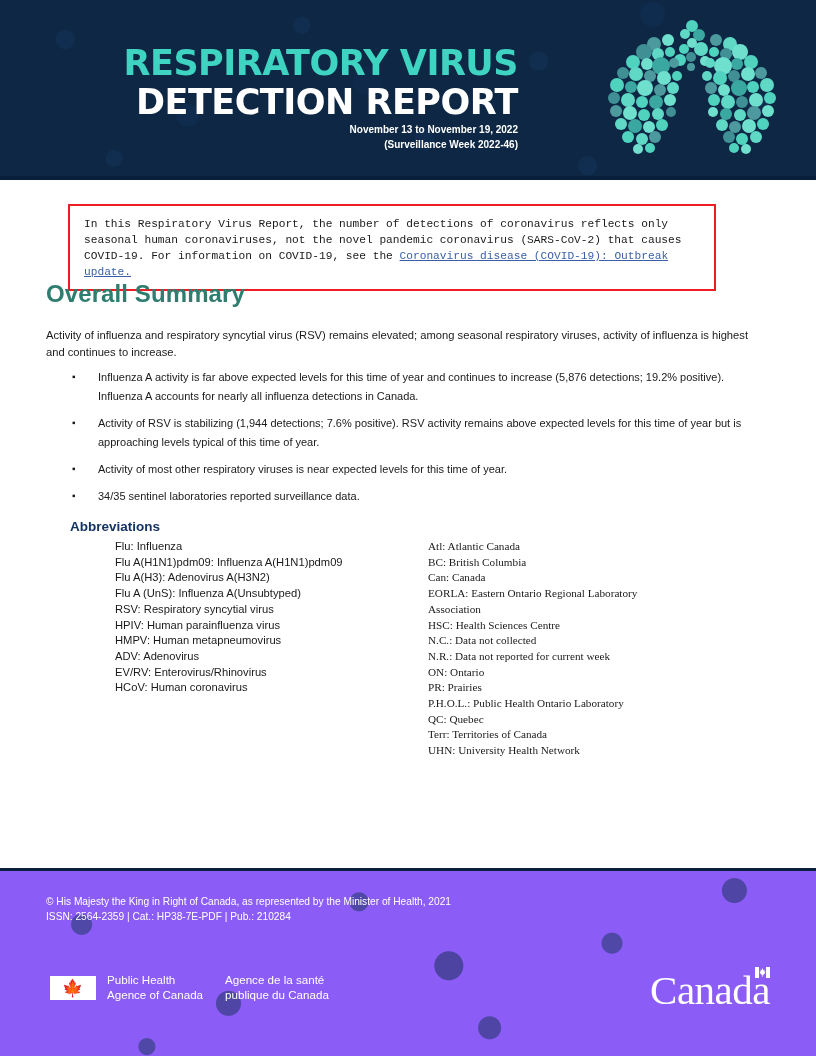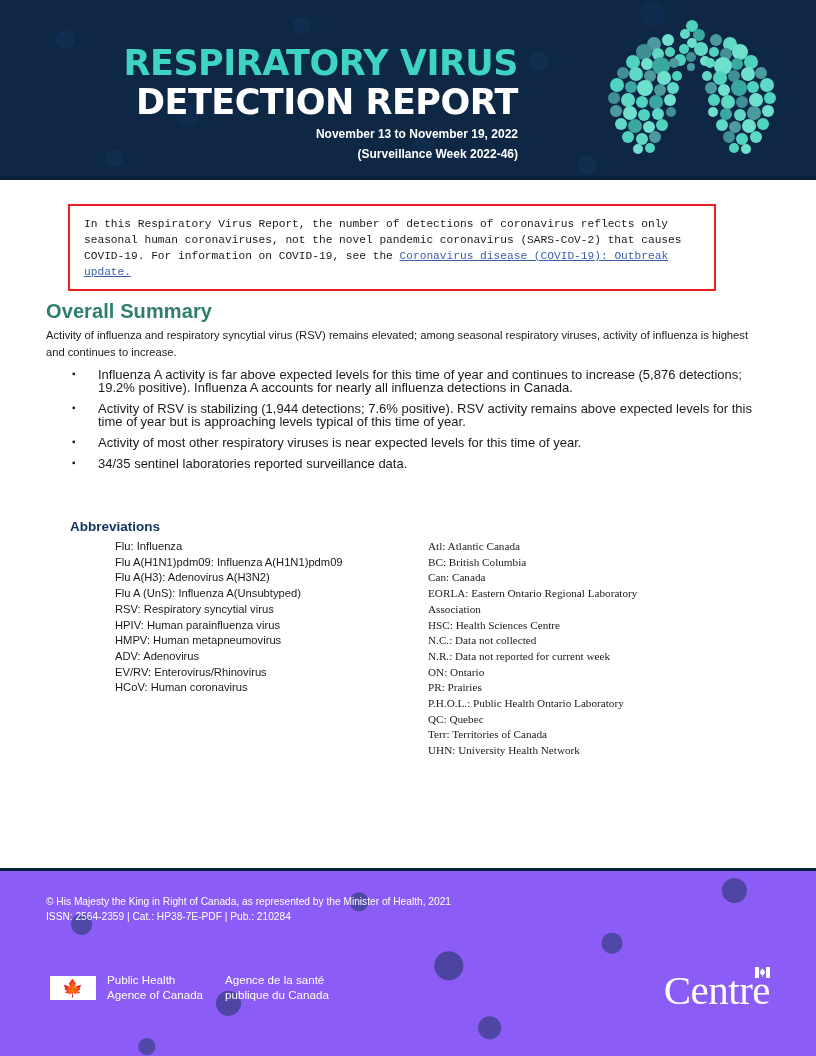--- a/index.html
+++ b/index.html
@@ -72,22 +72,21 @@
     font-family: "DejaVu Sans", sans-serif;
     font-size: 35px;
     font-weight: bold;
     letter-spacing: -0.5px;
     color: #ffffff;
     line-height: 40px;
     white-space: nowrap;
     padding-left: 38px;
   }
   .subtitle {
-    margin-top: 5px;
-    font-size: 12px;
+    font-size: 10px;
     font-weight: bold;
     color: #ffffff;
     line-height: 15px;
   }
 
   
   .lungs {
     position: absolute;
     left: 592px;
     top: 16px;
@@ -112,22 +111,22 @@
     font-family: Liberation Mono, monospace;
   }
   .notice a {
     color: #3a5fa8;
     text-decoration: underline;
   }
 
   
   .section-heading {
     position: absolute;
-    left: 46px; top: 300px;
-    font-size: 20px;
+    left: 46px; top: 280px;
+    font-size: 24px;
     font-weight: bold;
     color: #2e7d6e;
     letter-spacing: 0.1px;
   }
 
   .intro {
     position: absolute;
     left: 46px; top: 327px;
     width: 722px;
     font-size: 11.2px;
@@ -137,22 +136,22 @@
 
   .bullets {
     position: absolute;
     left: 70px; top: 368px;
     width: 690px;
   }
   .bullet {
     position: relative;
     padding-left: 28px;
     margin-bottom: 8px;
-    font-size: 13px;
-    line-height: 13px;
+    font-size: 11px;
+    line-height: 19px;
     color: #1a1a1a;
   }
   .bullet::before {
     content: "\25AA";
     position: absolute;
     left: 2px;
     top: -1px;
     font-size: 10px;
     color: #1a1a1a;
   }
@@ -465,21 +464,21 @@
           <div>Agence of Canada</div>
         </div>
         <div class="phac-fr">
           <div>Agence de la santé</div>
           <div>publique du Canada</div>
         </div>
       </div>
     </div>
 
     <div class="canada-wordmark">
-      <span>Centre</span>
+      <span>Canada</span>
       <svg class="wm-flag" viewBox="0 0 15 11">
         <rect x="0" y="0" width="4" height="11" fill="#ffffff"></rect>
         <rect x="11" y="0" width="4" height="11" fill="#ffffff"></rect>
         <path d="M7.5 1 L8.3 3.2 L9.6 2.6 L9.1 4.6 L10.6 4.3 L9.7 5.6 L10.4 6.1 L8.6 7.2 L8.9 8.3 L7.8 8.1 L7.8 10 L7.2 10 L7.2 8.1 L6.1 8.3 L6.4 7.2 L4.6 6.1 L5.3 5.6 L4.4 4.3 L5.9 4.6 L5.4 2.6 L6.7 3.2 Z" fill="#ffffff"></path>
       </svg>
     </div>
   </div>
 
 </div>
 

